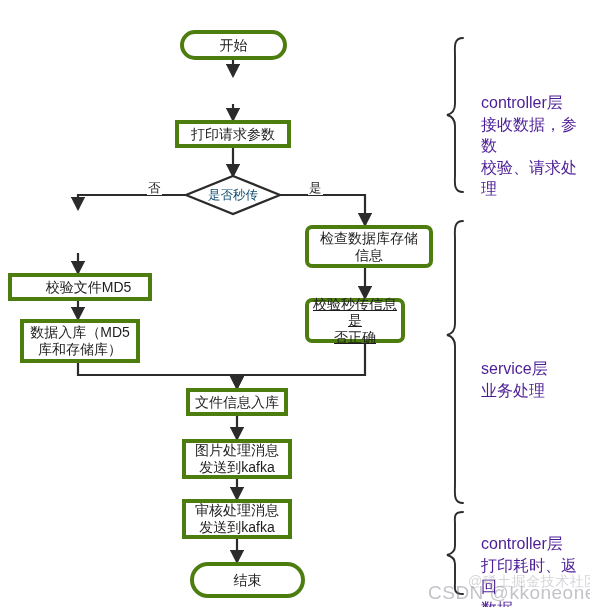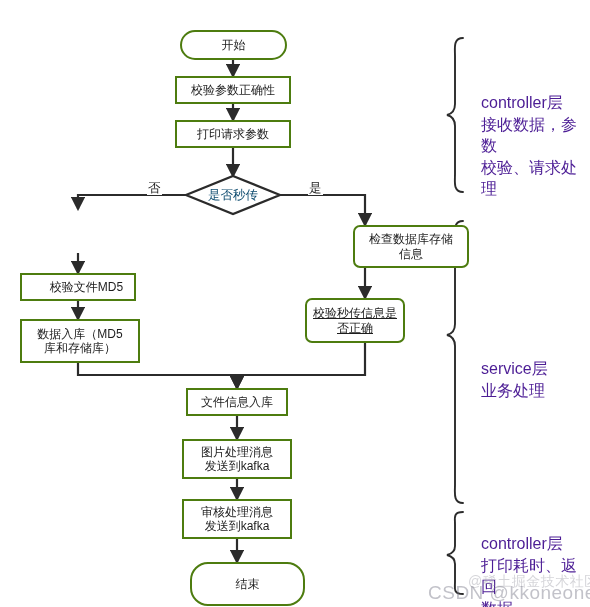--- a/index.html
+++ b/index.html
@@ -23,28 +23,28 @@
     position: absolute;
     left: 0;
     top: 0;
     width: 590px;
     height: 607px;
     pointer-events: none;
   }
   .node {
     position: absolute;
     box-sizing: border-box;
-    border: 2px solid #4d7c0f;
+    border: 4px solid #4d7c0f;
     background: #ffffff;
     display: flex;
     align-items: center;
     justify-content: center;
     text-align: center;
     line-height: 1.18;
-    font-size: 12px;
+    font-size: 14px;
     color: #1d1d1d;
     white-space: pre-line;
     padding: 0 3px;
   }
   .node.terminator {
     border-radius: 18px;
   }
   .node.round {
     border-radius: 7px;
   }
@@ -140,53 +140,52 @@
                C 451 556 455 558 455 564 L 455 582 C 455 588 453 594 463 594"></path>
     </g>
 
     <g>
       <polygon points="233,176 280,195 233,214 186,195" fill="#ffffff" stroke="#2b2b2b" stroke-width="2.2"></polygon>
     </g>
   </svg>
 
   <div class="node terminator" style="left:180px; top:30px; width:107px; height:30px;">开始</div>
 
-  <div class="node rect" style="left:175px; top:76px; width:116px; height:28px;">校验参数正确性</div>
 
   <div class="node rect" style="left:175px; top:120px; width:116px; height:28px;">打印请求参数</div>
 
   <div class="diamond-wrap" style="left:186px; top:176px; width:94px; height:38px;">
     <span class="diamond-label">是否秒传</span>
   </div>
 
   <span class="edge-label" style="left:147px; top:182px;">否</span>
 
   <span class="edge-label" style="left:308px; top:182px;">是</span>
 
 
-  <div class="node rect" style="left:20px; top:273px; width:116px; height:28px;padding-left:20px;">校验文件MD5</div>
+  <div class="node rect" style="left:8px; top:273px; width:144px; height:28px;padding-left:20px;">校验文件MD5</div>
 
   <div class="node rect" style="left:20px; top:319px; width:120px; height:44px;">数据入库（MD5
 库和存储库）</div>
 
-  <div class="node round" style="left:305px; top:225px; width:116px; height:43px;margin-left:48px;">检查数据库存储
+  <div class="node round" style="left:305px; top:225px; width:128px; height:43px;">检查数据库存储
 信息</div>
 
   <div class="node round" style="left:305px; top:298px; width:100px; height:45px;text-decoration:underline;">校验秒传信息是
 否正确</div>
 
   <div class="node rect" style="left:186px; top:388px; width:102px; height:28px;">文件信息入库</div>
 
   <div class="node rect" style="left:182px; top:439px; width:110px; height:40px;">图片处理消息
 发送到kafka</div>
 
   <div class="node rect" style="left:182px; top:499px; width:110px; height:40px;">审核处理消息
 发送到kafka</div>
 
-  <div class="node terminator" style="left:190px; top:562px; width:115px; height:44px;">结束</div>
+  <div class="node terminator" style="left:190px; top:562px; width:115px; height:36px;">结束</div>
 
   <div class="annotation" style="left:481px; top:92px;">controller层
 接收数据，参数
 校验、请求处理</div>
 
   <div class="annotation" style="left:481px; top:358px;">service层
 业务处理</div>
 
   <div class="annotation" style="left:481px; top:533px;">controller层
 打印耗时、返回

